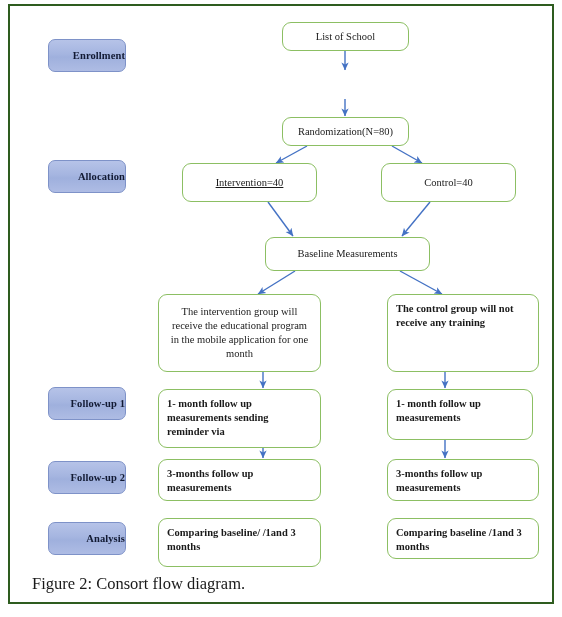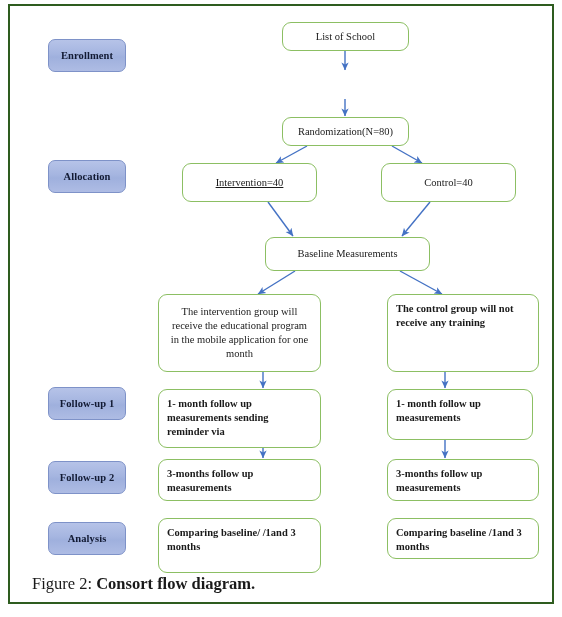--- a/index.html
+++ b/index.html
@@ -48,21 +48,21 @@
     position: absolute;
     background: linear-gradient(to bottom, #b6c3e8 0%, #a5b5e0 45%, #9fb0dd 55%, #aebce4 100%);
     border: 1px solid #7e92c8;
     border-radius: 7px;
     color: #121a33;
     font-family: "Liberation Serif", "DejaVu Serif", serif;
     font-weight: bold;
     font-size: 10.5px;
     display: flex;
     align-items: center;
-    justify-content: center;
+    justify-content: flex-end;
     text-align: center;
     box-sizing: border-box;
     letter-spacing: .1px;
   }
 
   
   .flow-box {
     position: absolute;
     background: #ffffff;
     border: 1.3px solid #8cbf63;
@@ -101,21 +101,21 @@
     width: 500px;
     font-family: "Liberation Serif", "DejaVu Serif", serif;
     font-size: 16.5px;
     color: #1a1a1a;
     white-space: nowrap;
   }
   #caption .caption-label {
     font-weight: normal;
   }
   #caption .caption-text {
-    font-weight: bold;
+    font-weight: normal;
   }
 </style>
 </head>
 <body>
 
 <div id="figure-root">
   <div id="figure-frame">
 
     <div id="diagram-canvas">
 
@@ -205,21 +205,21 @@
       </div>
 
       <div class="flow-box align-left bold" style="left:148px; top:453px; width:163px; height:42px;">
         <span class="box-text">3-months follow up measurements</span>
       </div>
 
       <div class="flow-box align-left bold" style="left:377px; top:453px; width:152px; height:42px;">
         <span class="box-text">3-months follow up measurements</span>
       </div>
 
-      <div class="flow-box align-left bold" style="left:148px; top:512px; width:163px; height:55px;">
+      <div class="flow-box align-left bold" style="left:148px; top:512px; width:163px; height:49px;">
         <span class="box-text">Comparing baseline/ /1and 3 months</span>
       </div>
 
       <div class="flow-box align-left bold" style="left:377px; top:512px; width:152px; height:41px;">
         <span class="box-text">Comparing baseline /1and 3 months</span>
       </div>
 
     </div>
 
     <div id="caption">

